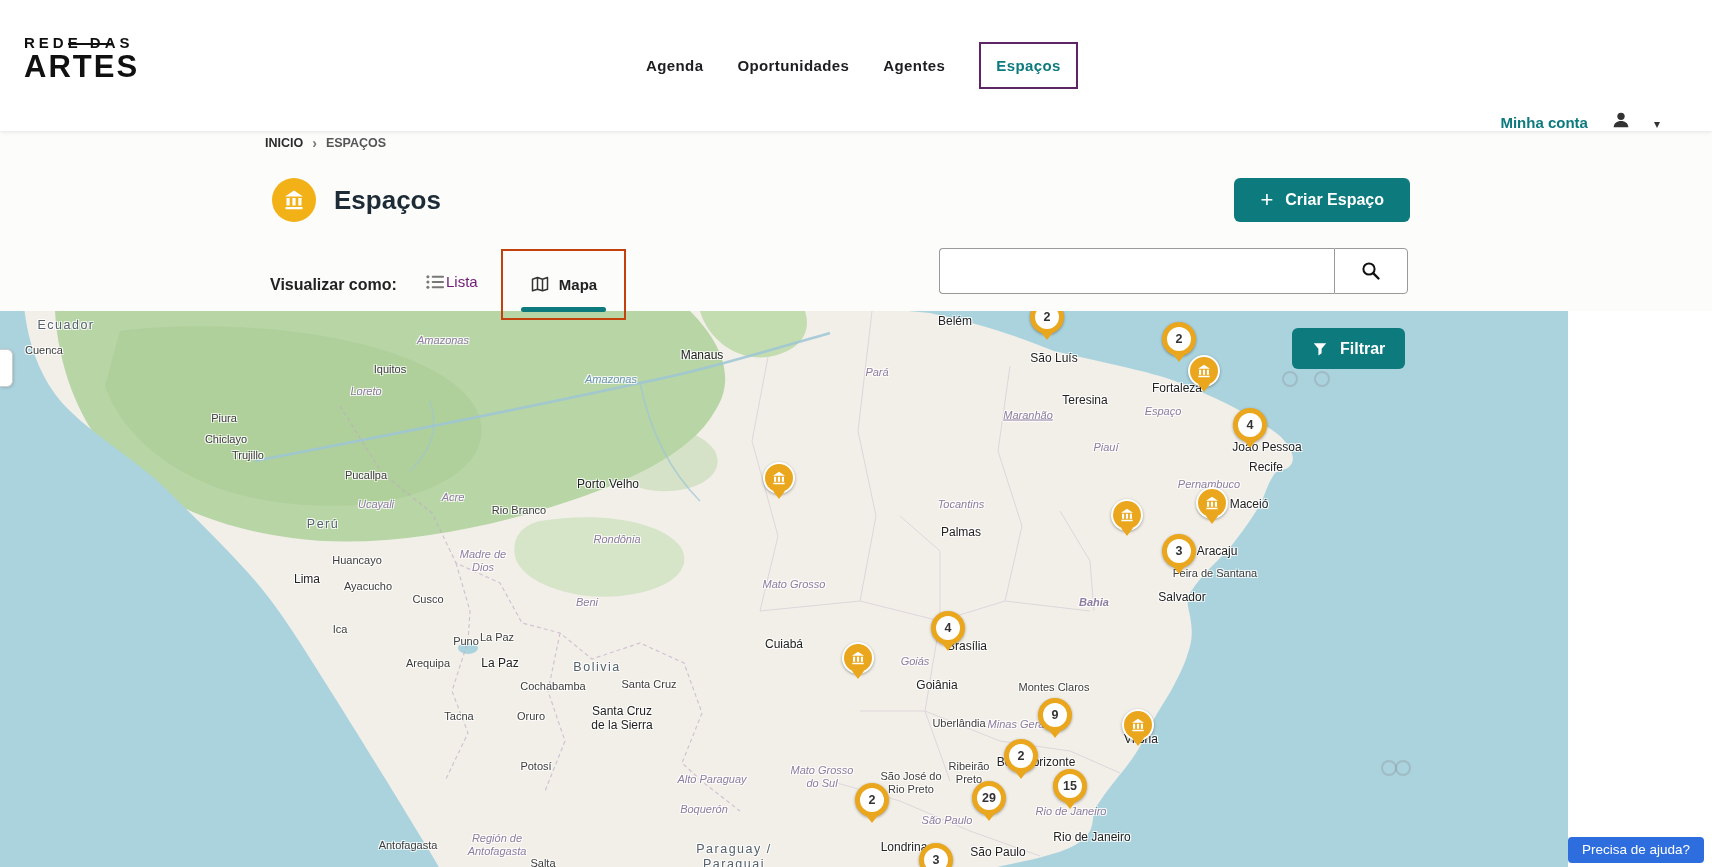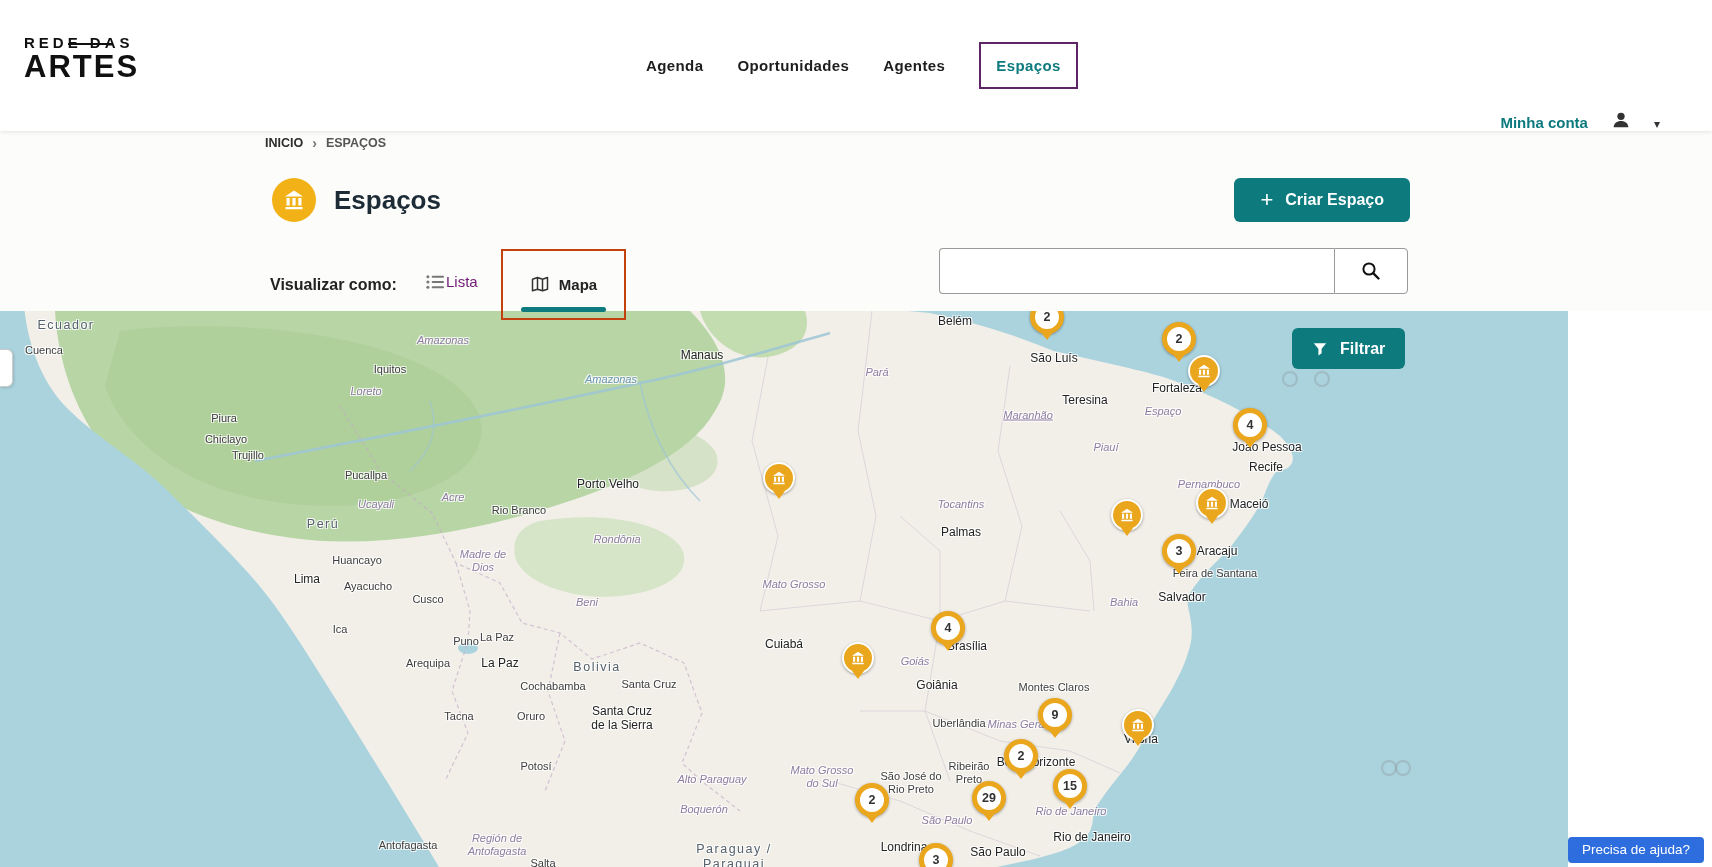--- a/index.html
+++ b/index.html
@@ -278,21 +278,21 @@
         <div class="map-label town" style="left: 536px; top: 455px;">Potosí</div>
         <div class="map-label state" style="left: 587px; top: 291px;">Beni</div>
         <div class="map-label state" style="left: 794px; top: 273px;">Mato Grosso</div>
         <div class="map-label city" style="left: 784px; top: 333px;">Cuiabá</div>
         <div class="map-label state" style="left: 915px; top: 350px;">Goiás</div>
         <div class="map-label city" style="left: 967px; top: 335px;">Brasília</div>
         <div class="map-label city" style="left: 937px; top: 374px;">Goiânia</div>
         <div class="map-label town" style="left: 1054px; top: 376px;">Montes Claros</div>
         <div class="map-label town" style="left: 959px; top: 412px;">Uberlândia</div>
         <div class="map-label state" style="left: 1020px; top: 413px;">Minas Gerais</div>
-        <div class="map-label state" style="left: 1124px; top: 291px;">Bahia</div>
+        <div class="map-label state" style="left: 1094px; top: 291px; font-weight: bold;">Bahia</div>
         <div class="map-label city" style="left: 1217px; top: 240px;">Aracaju</div>
         <div class="map-label town" style="left: 1215px; top: 262px;">Feira de Santana</div>
         <div class="map-label city" style="left: 1182px; top: 286px;">Salvador</div>
         <div class="map-label city" style="left: 1141px; top: 428px;">Vitória</div>
         <div class="map-label city" style="left: 1036px; top: 451px;">Belo Horizonte</div>
         <div class="map-label town" style="left: 969px; top: 462px;">Ribeirão
 Preto</div>
         <div class="map-label town" style="left: 911px; top: 472px;">São José do
 Rio Preto</div>
         <div class="map-label state" style="left: 822px; top: 466px;">Mato Grosso

